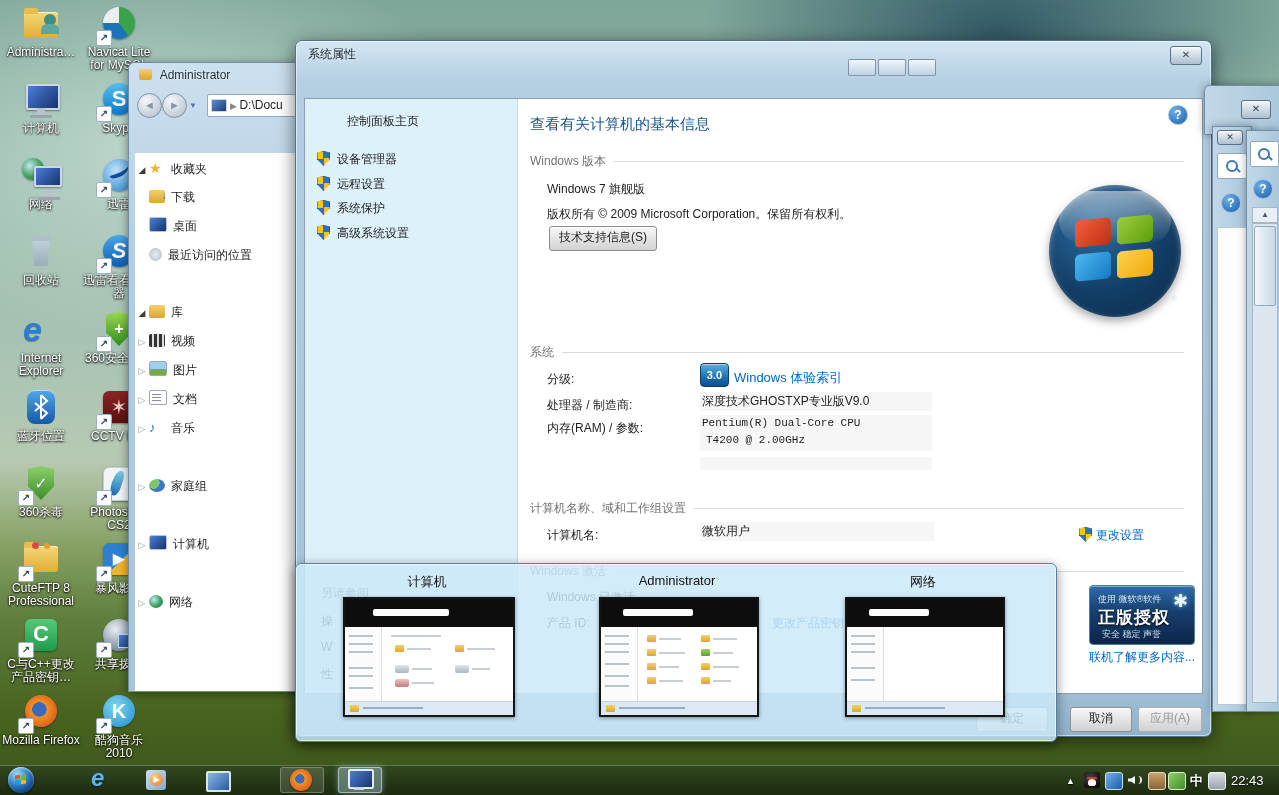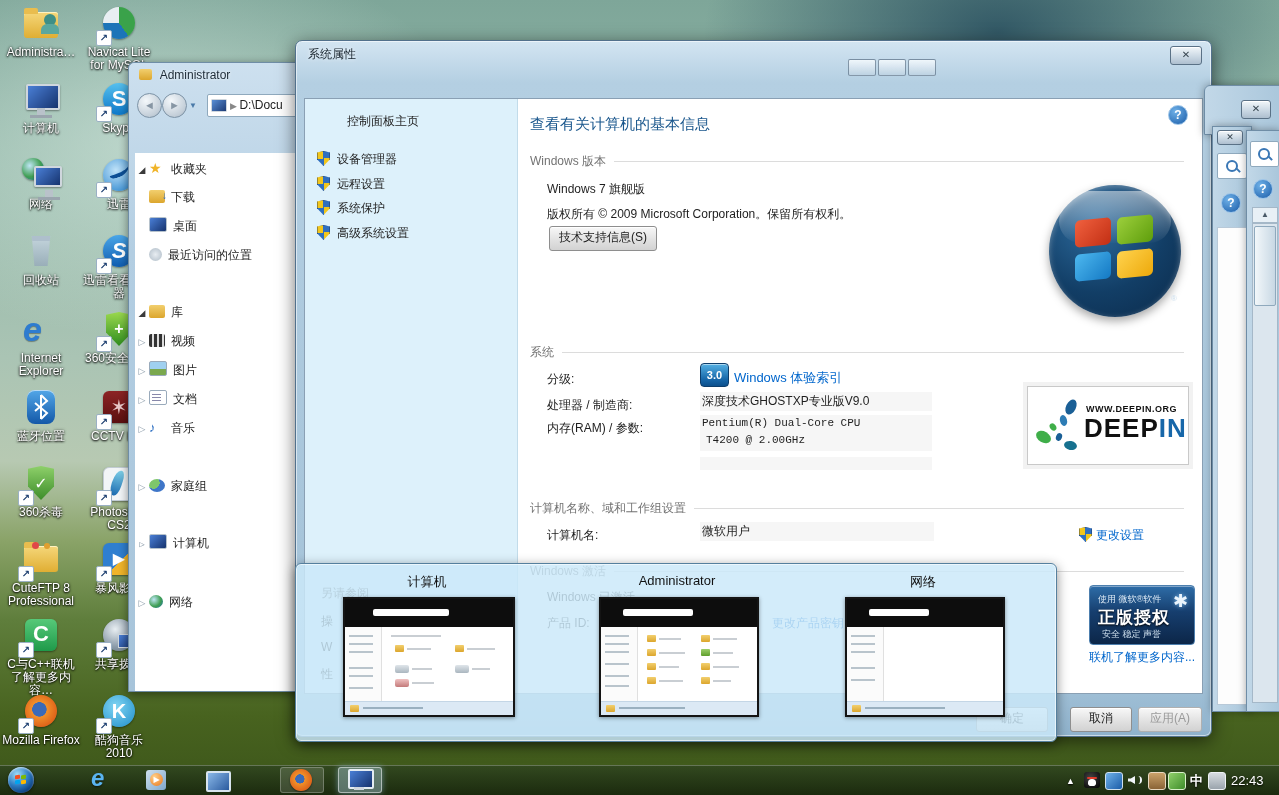--- a/index.html
+++ b/index.html
@@ -268,21 +268,21 @@
         <div class="g-sq" style="background:linear-gradient(135deg,#2f7fd0 55%,#f0b42a 55%);font-size:16px;line-height:32px;">▶</div>
         <div class="sc-arrow">↗</div>
       </div>
     <div class="dlabel">暴风影音</div>
   </div>
   <div class="dicon" style="left:2px;top:616px;">
     <div class="ic">
         <div class="g-sq" style="background:linear-gradient(180deg,#57c979,#1f9a4a);font-size:22px;line-height:30px;">C</div>
         <div class="sc-arrow">↗</div>
       </div>
-    <div class="dlabel">C与C++联机了解更多内容…</div>
+    <div class="dlabel">C与C++更改产品密钥…</div>
   </div>
   <div class="dicon" style="left:80px;top:616px;">
     <div class="ic">
         <div class="g-cir" style="background:radial-gradient(circle at 38% 32%,#e8eef2,#8a9aa8 60%,#5a6a78);"></div>
         <div style="position:absolute;left:20px;top:18px;width:16px;height:12px;background:linear-gradient(135deg,#4a7fd6,#16336e);border:1px solid #cfd6dd;"></div>
         <div class="sc-arrow">↗</div>
       </div>
     <div class="dlabel">共享拨号</div>
   </div>
   <div class="dicon" style="left:2px;top:692px;">
@@ -318,21 +318,21 @@
       <div class="trow" style="top:4px;"><span class="texp open">◢</span><span class="ti-star">★</span><span>收藏夹</span></div>
       <div class="trow" style="top:33px;"><span class="texp"></span><span class="tico ti-down"></span><span>下载</span></div>
       <div class="trow" style="top:62px;"><span class="texp"></span><span class="tico ti-mon"></span><span>桌面</span></div>
       <div class="trow" style="top:91px;"><span class="texp"></span><span class="tico ti-clock"></span><span>最近访问的位置</span></div>
       <div class="trow" style="top:148px;"><span class="texp open">◢</span><span class="tico ti-folder"></span><span>库</span></div>
       <div class="trow" style="top:177px;"><span class="texp">▷</span><span class="tico ti-film"></span><span>视频</span></div>
       <div class="trow" style="top:206px;"><span class="texp">▷</span><span class="tico ti-pic"></span><span>图片</span></div>
       <div class="trow" style="top:235px;"><span class="texp">▷</span><span class="tico ti-doc"></span><span>文档</span></div>
       <div class="trow" style="top:264px;"><span class="texp">▷</span><span class="ti-note">♪</span><span>音乐</span></div>
       <div class="trow" style="top:322px;"><span class="texp">▷</span><span class="tico ti-home"></span><span>家庭组</span></div>
-      <div class="trow" style="top:380px;font-family:Liberation Mono, monospace;"><span class="texp">▷</span><span class="tico ti-mon"></span><span>计算机</span></div>
+      <div class="trow" style="top:380px;"><span class="texp">▷</span><span class="tico ti-mon"></span><span>计算机</span></div>
       <div class="trow" style="top:438px;"><span class="texp">▷</span><span class="tico ti-net"></span><span>网络</span></div>
     </div>
   </div>
 
   <div class="ghostbtn" style="left:848px;top:59px;z-index:3;"></div>
   <div class="ghostbtn" style="left:878px;top:59px;z-index:3;"></div>
   <div class="ghostbtn" style="left:908px;top:59px;z-index:3;"></div>
 
   <div class="abs sliver" style="left:1204px;top:85px;width:80px;height:48px;border-radius:6px 0 0 0;z-index:4;">
     <div class="dclose" style="left:36px;top:14px;width:28px;">✕</div>
@@ -402,32 +402,20 @@
         <div class="txt link" style="left:217px;top:270px;font-size:13px;">Windows 体验索引</div>
         <div class="txt" style="left:30px;top:298px;">处理器 / 制造商:</div>
         <div class="vstrip" style="left:183px;top:293px;width:230px;height:19px;">深度技术GHOSTXP专业版V9.0</div>
         <div class="txt" style="left:30px;top:321px;">内存(RAM) / 参数:</div>
         <div class="vstrip mono" style="left:183px;top:316px;width:230px;height:36px;line-height:17px;">
           <div>Pentium(R) Dual-Core CPU</div>
           <div style="padding-left:4px;">T4200  @ 2.00GHz</div>
         </div>
         <div class="vstrip" style="left:183px;top:358px;width:230px;height:13px;"></div>
 
-        <div class="deepinbox" style="left:510px;top:287px;width:160px;height:77px;">
-          <div class="dp-swirl">
-            <div class="dp-dot" style="left:30px;top:0;width:10px;height:16px;background:#1a5f96;transform:rotate(25deg);"></div>
-            <div class="dp-dot" style="left:24px;top:16px;width:7px;height:11px;background:#2d7cb5;transform:rotate(-15deg);"></div>
-            <div class="dp-dot" style="left:14px;top:24px;width:6px;height:8px;background:#3fae49;transform:rotate(-35deg);"></div>
-            <div class="dp-dot" style="left:2px;top:30px;width:11px;height:16px;background:#3fae49;transform:rotate(-60deg);"></div>
-            <div class="dp-dot" style="left:20px;top:34px;width:6px;height:8px;background:#1a5f96;transform:rotate(20deg);"></div>
-            <div class="dp-dot" style="left:28px;top:42px;width:13px;height:9px;background:#17718f;transform:rotate(10deg);"></div>
-          </div>
-          <div class="dp-site">WWW.DEEPIN.ORG</div>
-          <div class="dp-name"><span>DEEP</span><i>IN</i></div>
-        </div>
 
         <div class="sechead" style="top:401px;">
           <span class="lbl">计算机名称、域和工作组设置</span><span class="rule"></span>
         </div>
         <div class="txt" style="left:30px;top:428px;">计算机名:</div>
         <div class="vstrip" style="left:183px;top:423px;width:232px;height:19px;">微软用户</div>
         <div class="txt" style="left:562px;top:428px;"><span class="shield" style="vertical-align:-3px;margin-right:4px;"></span><span class="link">更改设置</span></div>
 
         <div class="sechead" style="top:464px;">
           <span class="lbl">Windows 激活</span><span class="rule"></span>

